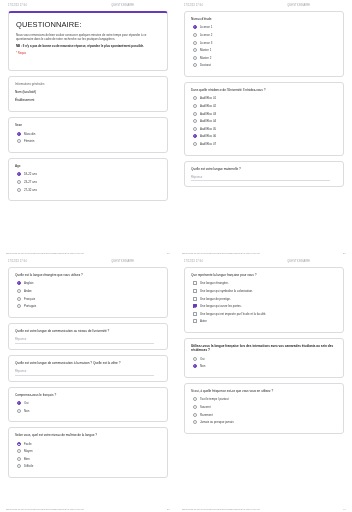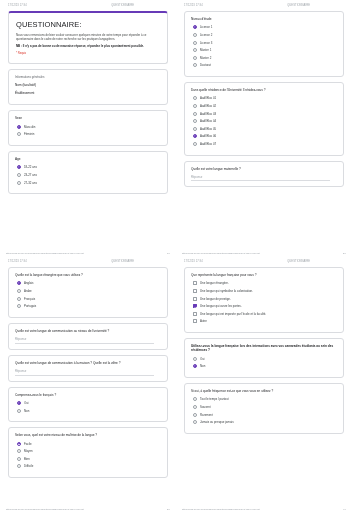--- a/index.html
+++ b/index.html
@@ -45,21 +45,21 @@
   .form-body{padding:0 2px;}
   .card{
     border:0.4px solid #dadce0;
     border-radius:3px;
     background:#fff;
     padding:5px 6px;
     margin-bottom:5px;
   }
   .card.head{
     border-top:2.2px solid #673ab7;
-    padding:7px 7px 8px 7px;
+    padding:7px 7px 15px 7px;
   }
   .form-title{
     font-size:7.5px;
     font-weight:400;
     color:#202124;
     letter-spacing:.1px;
     margin:0 0 4px 0;
     line-height:9px;
   }
   .form-desc{

